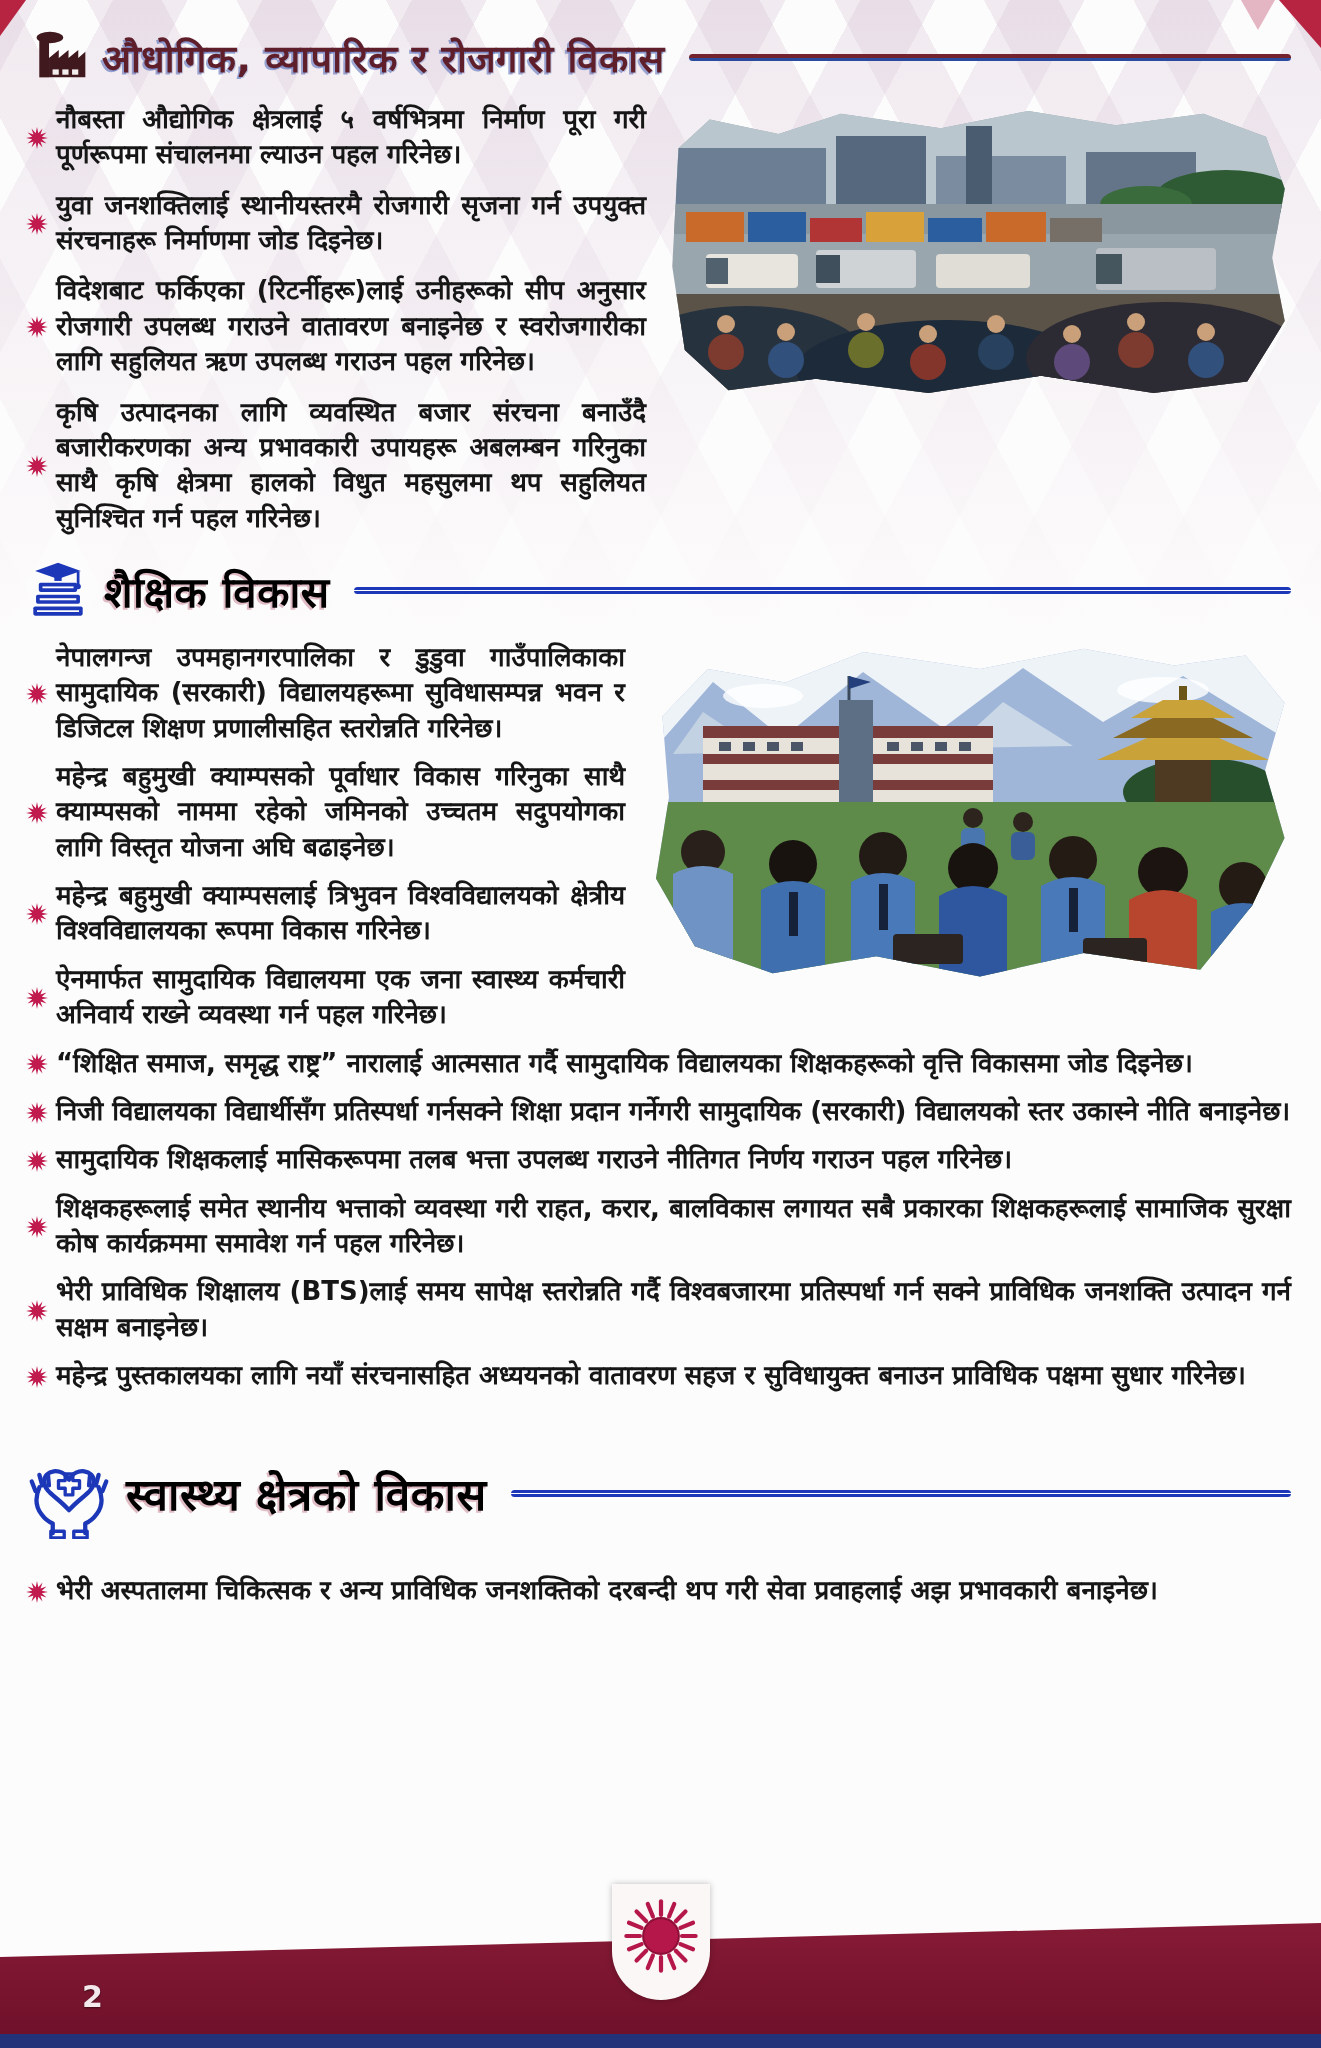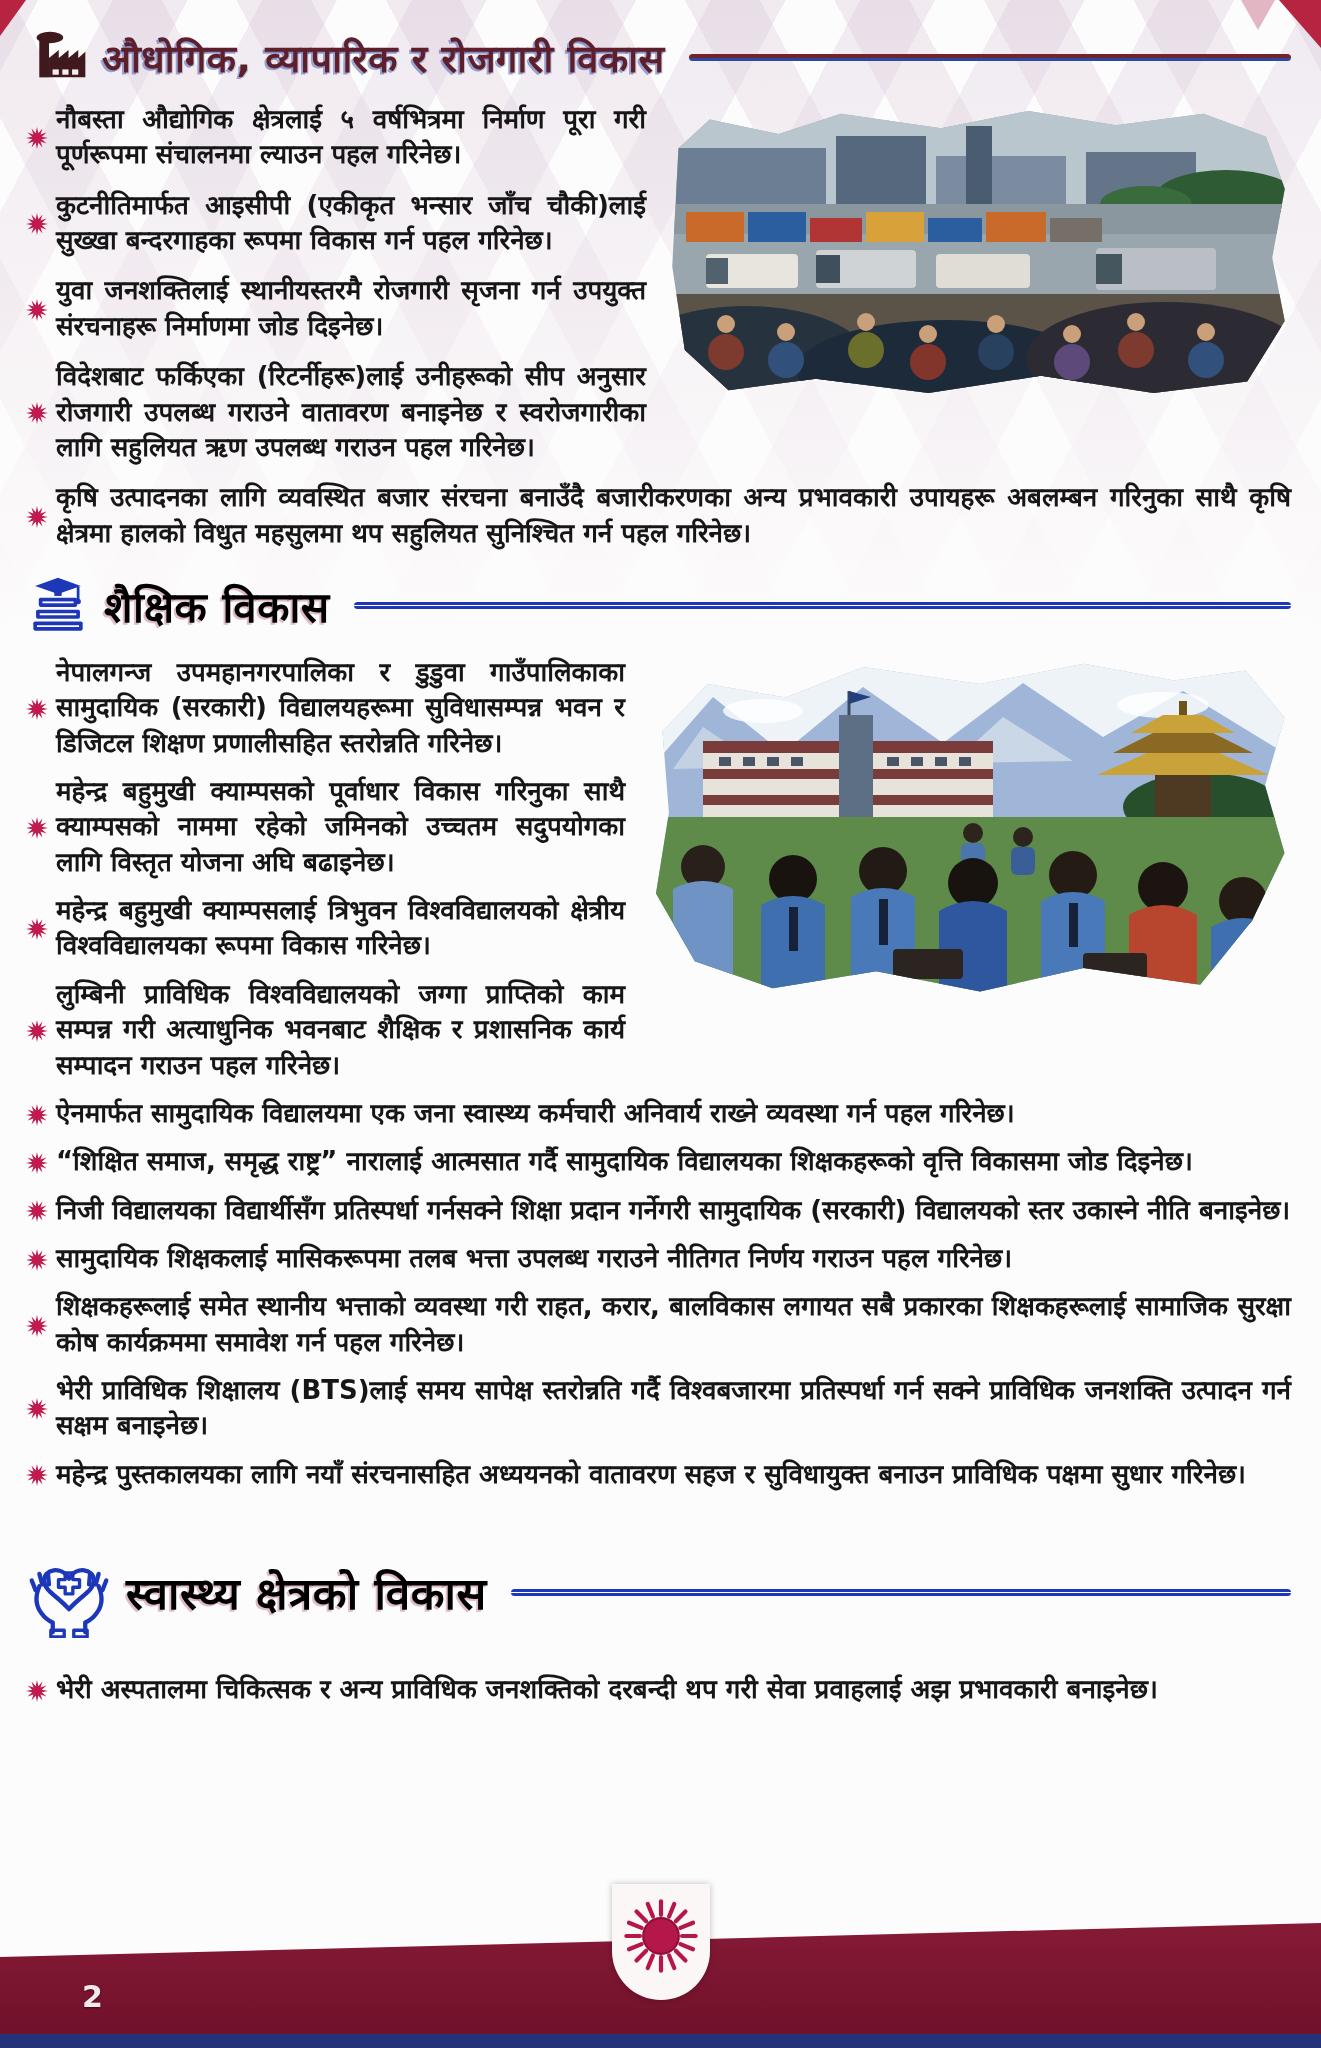--- a/index.html
+++ b/index.html
@@ -158,28 +158,20 @@
 
             <li class="bullet">
               <span class="mark">
                 <svg width="22" height="22" viewBox="0 0 22 22">
                   <polygon fill="#c01a4e" points="22,11 15.8,12.3 20.5,16.5 14.5,14.5 16.5,20.5 12.3,15.8 11,22 9.7,15.8 5.5,20.5 7.5,14.5 1.5,16.5 6.2,12.3 0,11 6.2,9.7 1.5,5.5 7.5,7.5 5.5,1.5 9.7,6.2 11,0 12.3,6.2 16.5,1.5 14.5,7.5 20.5,5.5 15.8,9.7"></polygon>
                 </svg>
               </span>
               <span class="btext">नौबस्ता औद्योगिक क्षेत्रलाई ५ वर्षभित्रमा निर्माण पूरा गरी पूर्णरूपमा संचालनमा ल्याउन पहल गरिनेछ।</span>
             </li>
 
-            <li class="bullet">
-              <span class="mark">
-                <svg width="22" height="22" viewBox="0 0 22 22">
-                  <polygon fill="#c01a4e" points="22,11 15.8,12.3 20.5,16.5 14.5,14.5 16.5,20.5 12.3,15.8 11,22 9.7,15.8 5.5,20.5 7.5,14.5 1.5,16.5 6.2,12.3 0,11 6.2,9.7 1.5,5.5 7.5,7.5 5.5,1.5 9.7,6.2 11,0 12.3,6.2 16.5,1.5 14.5,7.5 20.5,5.5 15.8,9.7"></polygon>
-                </svg>
-              </span>
-              <span class="btext">कुटनीतिमार्फत आइसीपी (एकीकृत भन्सार जाँच चौकी)लाई सुख्खा बन्दरगाहका रूपमा विकास गर्न पहल गरिनेछ।</span>
-            </li>
 
             <li class="bullet">
               <span class="mark">
                 <svg width="22" height="22" viewBox="0 0 22 22">
                   <polygon fill="#c01a4e" points="22,11 15.8,12.3 20.5,16.5 14.5,14.5 16.5,20.5 12.3,15.8 11,22 9.7,15.8 5.5,20.5 7.5,14.5 1.5,16.5 6.2,12.3 0,11 6.2,9.7 1.5,5.5 7.5,7.5 5.5,1.5 9.7,6.2 11,0 12.3,6.2 16.5,1.5 14.5,7.5 20.5,5.5 15.8,9.7"></polygon>
                 </svg>
               </span>
               <span class="btext">युवा जनशक्तिलाई स्थानीयस्तरमै रोजगारी सृजना गर्न उपयुक्त संरचनाहरू निर्माणमा जोड दिइनेछ।</span>
             </li>
 
@@ -311,28 +303,20 @@
 
             <li class="bullet">
               <span class="mark">
                 <svg width="22" height="22" viewBox="0 0 22 22">
                   <polygon fill="#c01a4e" points="22,11 15.8,12.3 20.5,16.5 14.5,14.5 16.5,20.5 12.3,15.8 11,22 9.7,15.8 5.5,20.5 7.5,14.5 1.5,16.5 6.2,12.3 0,11 6.2,9.7 1.5,5.5 7.5,7.5 5.5,1.5 9.7,6.2 11,0 12.3,6.2 16.5,1.5 14.5,7.5 20.5,5.5 15.8,9.7"></polygon>
                 </svg>
               </span>
               <span class="btext">महेन्द्र बहुमुखी क्याम्पसलाई त्रिभुवन विश्वविद्यालयको क्षेत्रीय विश्वविद्यालयका रूपमा विकास गरिनेछ।</span>
             </li>
 
-            <li class="bullet">
-              <span class="mark">
-                <svg width="22" height="22" viewBox="0 0 22 22">
-                  <polygon fill="#c01a4e" points="22,11 15.8,12.3 20.5,16.5 14.5,14.5 16.5,20.5 12.3,15.8 11,22 9.7,15.8 5.5,20.5 7.5,14.5 1.5,16.5 6.2,12.3 0,11 6.2,9.7 1.5,5.5 7.5,7.5 5.5,1.5 9.7,6.2 11,0 12.3,6.2 16.5,1.5 14.5,7.5 20.5,5.5 15.8,9.7"></polygon>
-                </svg>
-              </span>
-              <span class="btext">लुम्बिनी प्राविधिक विश्वविद्यालयको जग्गा प्राप्तिको काम सम्पन्न गरी अत्याधुनिक भवनबाट शैक्षिक र प्रशासनिक कार्य सम्पादन गराउन पहल गरिनेछ।</span>
-            </li>
 
             <li class="bullet">
               <span class="mark">
                 <svg width="22" height="22" viewBox="0 0 22 22">
                   <polygon fill="#c01a4e" points="22,11 15.8,12.3 20.5,16.5 14.5,14.5 16.5,20.5 12.3,15.8 11,22 9.7,15.8 5.5,20.5 7.5,14.5 1.5,16.5 6.2,12.3 0,11 6.2,9.7 1.5,5.5 7.5,7.5 5.5,1.5 9.7,6.2 11,0 12.3,6.2 16.5,1.5 14.5,7.5 20.5,5.5 15.8,9.7"></polygon>
                 </svg>
               </span>
               <span class="btext">ऐनमार्फत सामुदायिक विद्यालयमा एक जना स्वास्थ्य कर्मचारी अनिवार्य राख्ने व्यवस्था गर्न पहल गरिनेछ।</span>
             </li>
 

